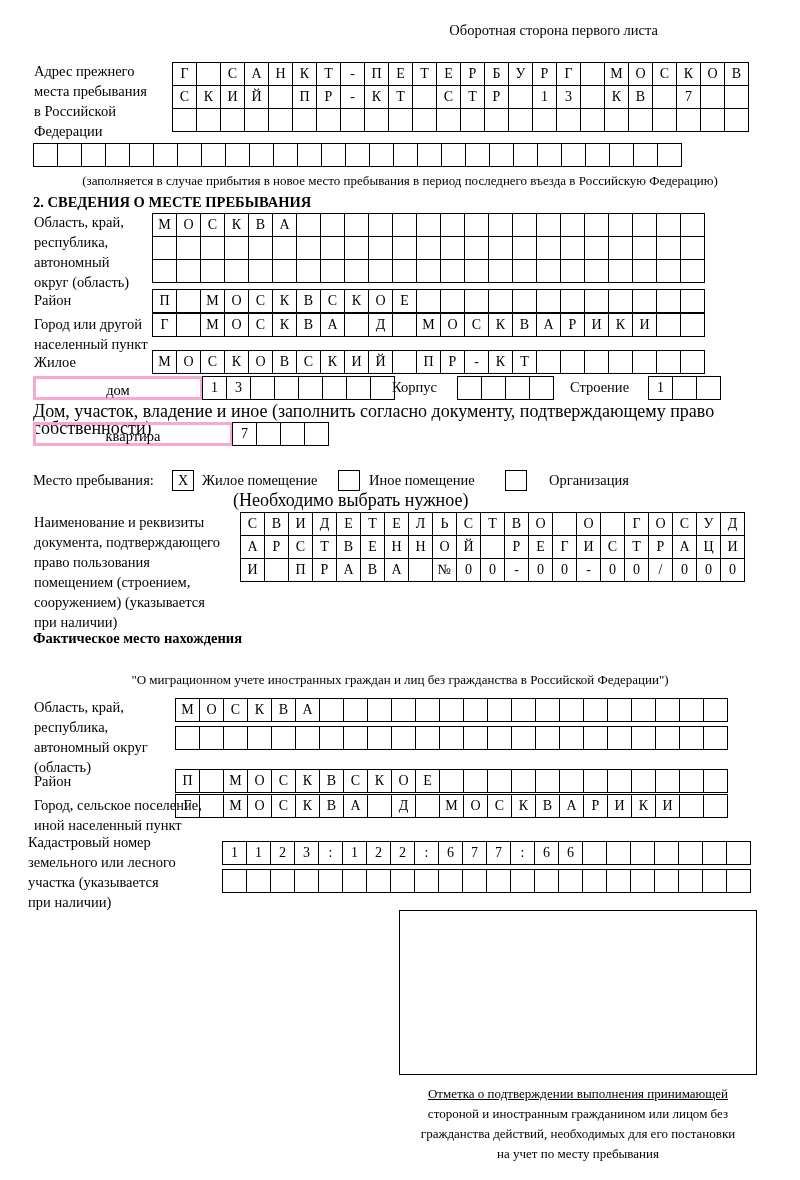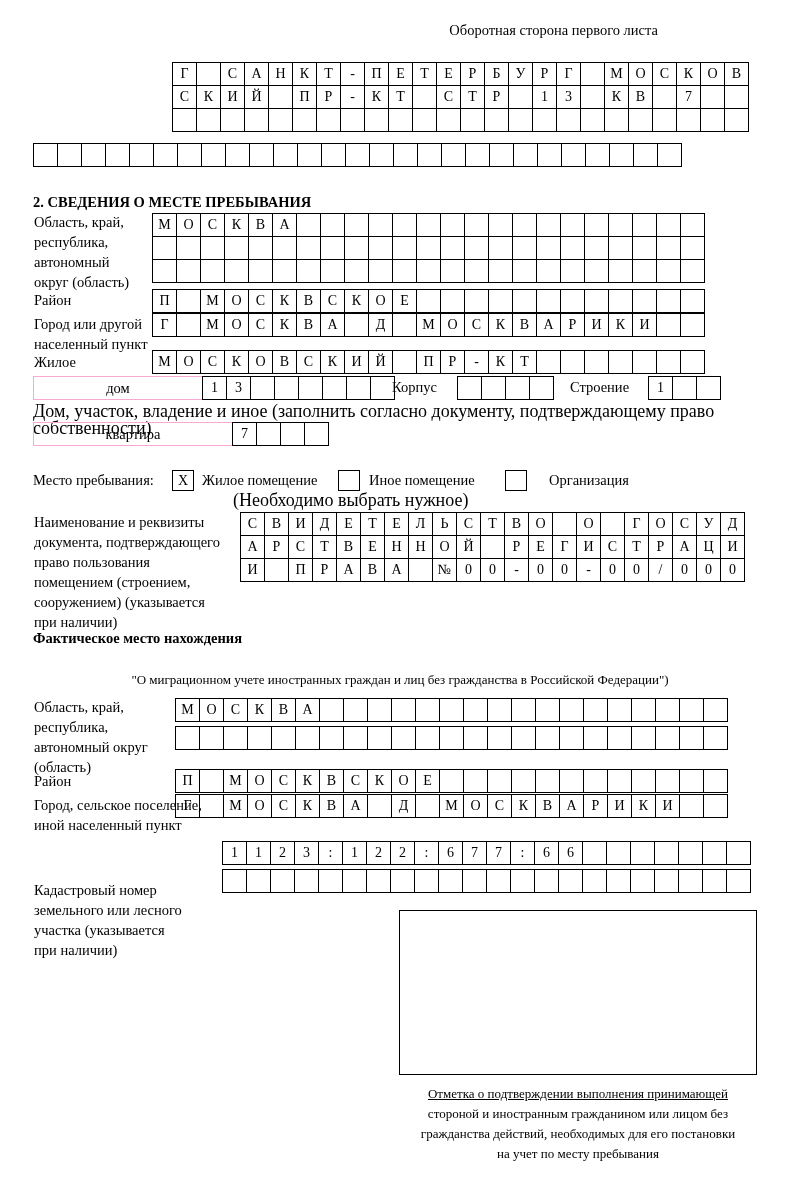--- a/index.html
+++ b/index.html
@@ -24,21 +24,21 @@
     margin-right:-1px;
     box-sizing:border-box;
     font-size:14px;
     line-height:22px;
     text-align:center;
     font-family:"Liberation Serif", serif;
   }
   .cellrow{display:flex;}
   .abs{position:absolute;}
   .wide-label{
-    border:1px solid #f9a8d4;
+    border:3px solid #f9a8d4;
     box-sizing:border-box;
     height:24px;
     line-height:22px;
     text-align:center;
     font-size:14.5px;
   }
   .chk{
     width:22px;height:21px;border:1px solid #000;
     box-sizing:border-box;display:inline-block;
     text-align:center;font-size:14px;line-height:19px;
@@ -51,20 +51,26 @@
   .note{font-size:13px;line-height:17px;text-align:center;}
   .sect-title{font-size:14.5px;font-weight:bold;}
 </style>
 </head>
 <body>
 
 <div class="page">
 
   <div class="hdr">Оборотная сторона первого листа</div>
 
+  <div class="abs lbl" style="left:34px;top:61px;width:140px;">
+    <div>Адрес прежнего</div>
+    <div>места пребывания</div>
+    <div>в Российской</div>
+    <div>Федерации</div>
+  </div>
 
   <div class="abs" style="left:172px;top:62px;">
     <div class="cellrow">
       <div class="cell">Г</div>
       <div class="cell"></div>
       <div class="cell">С</div>
       <div class="cell">А</div>
       <div class="cell">Н</div>
       <div class="cell">К</div>
       <div class="cell">Т</div>
@@ -171,20 +177,21 @@
       <div class="cell"></div>
       <div class="cell"></div>
       <div class="cell"></div>
       <div class="cell"></div>
       <div class="cell"></div>
       <div class="cell"></div>
       <div class="cell"></div>
     </div>
   </div>
 
+  <div class="abs note" style="left:33px;top:172px;width:734px;">(заполняется в случае прибытия в новое место пребывания в период последнего въезда в Российскую Федерацию)</div>
 
   <div class="abs sect-title" style="left:33px;top:194px;width:734px;">2. СВЕДЕНИЯ О МЕСТЕ ПРЕБЫВАНИЯ</div>
 
   <div class="abs lbl" style="left:34px;top:212px;width:150px;">
     <div>Область, край,</div>
     <div>республика,</div>
     <div>автономный</div>
     <div>округ (область)</div>
   </div>
 
@@ -618,21 +625,21 @@
       <div class="cell">А</div>
       <div class="cell">Р</div>
       <div class="cell">И</div>
       <div class="cell">К</div>
       <div class="cell">И</div>
       <div class="cell"></div>
       <div class="cell"></div>
     </div>
   </div>
 
-  <div class="abs lbl" style="left:34px;top:832px;width:180px;margin-top:48px;">
+  <div class="abs lbl" style="left:28px;top:832px;width:180px;">
     <div>Кадастровый номер</div>
     <div>земельного или лесного</div>
     <div>участка (указывается</div>
     <div>при наличии)</div>
   </div>
 
   <div class="abs" style="left:222px;top:841px;">
     <div class="cellrow">
       <div class="cell">1</div>
       <div class="cell">1</div>

